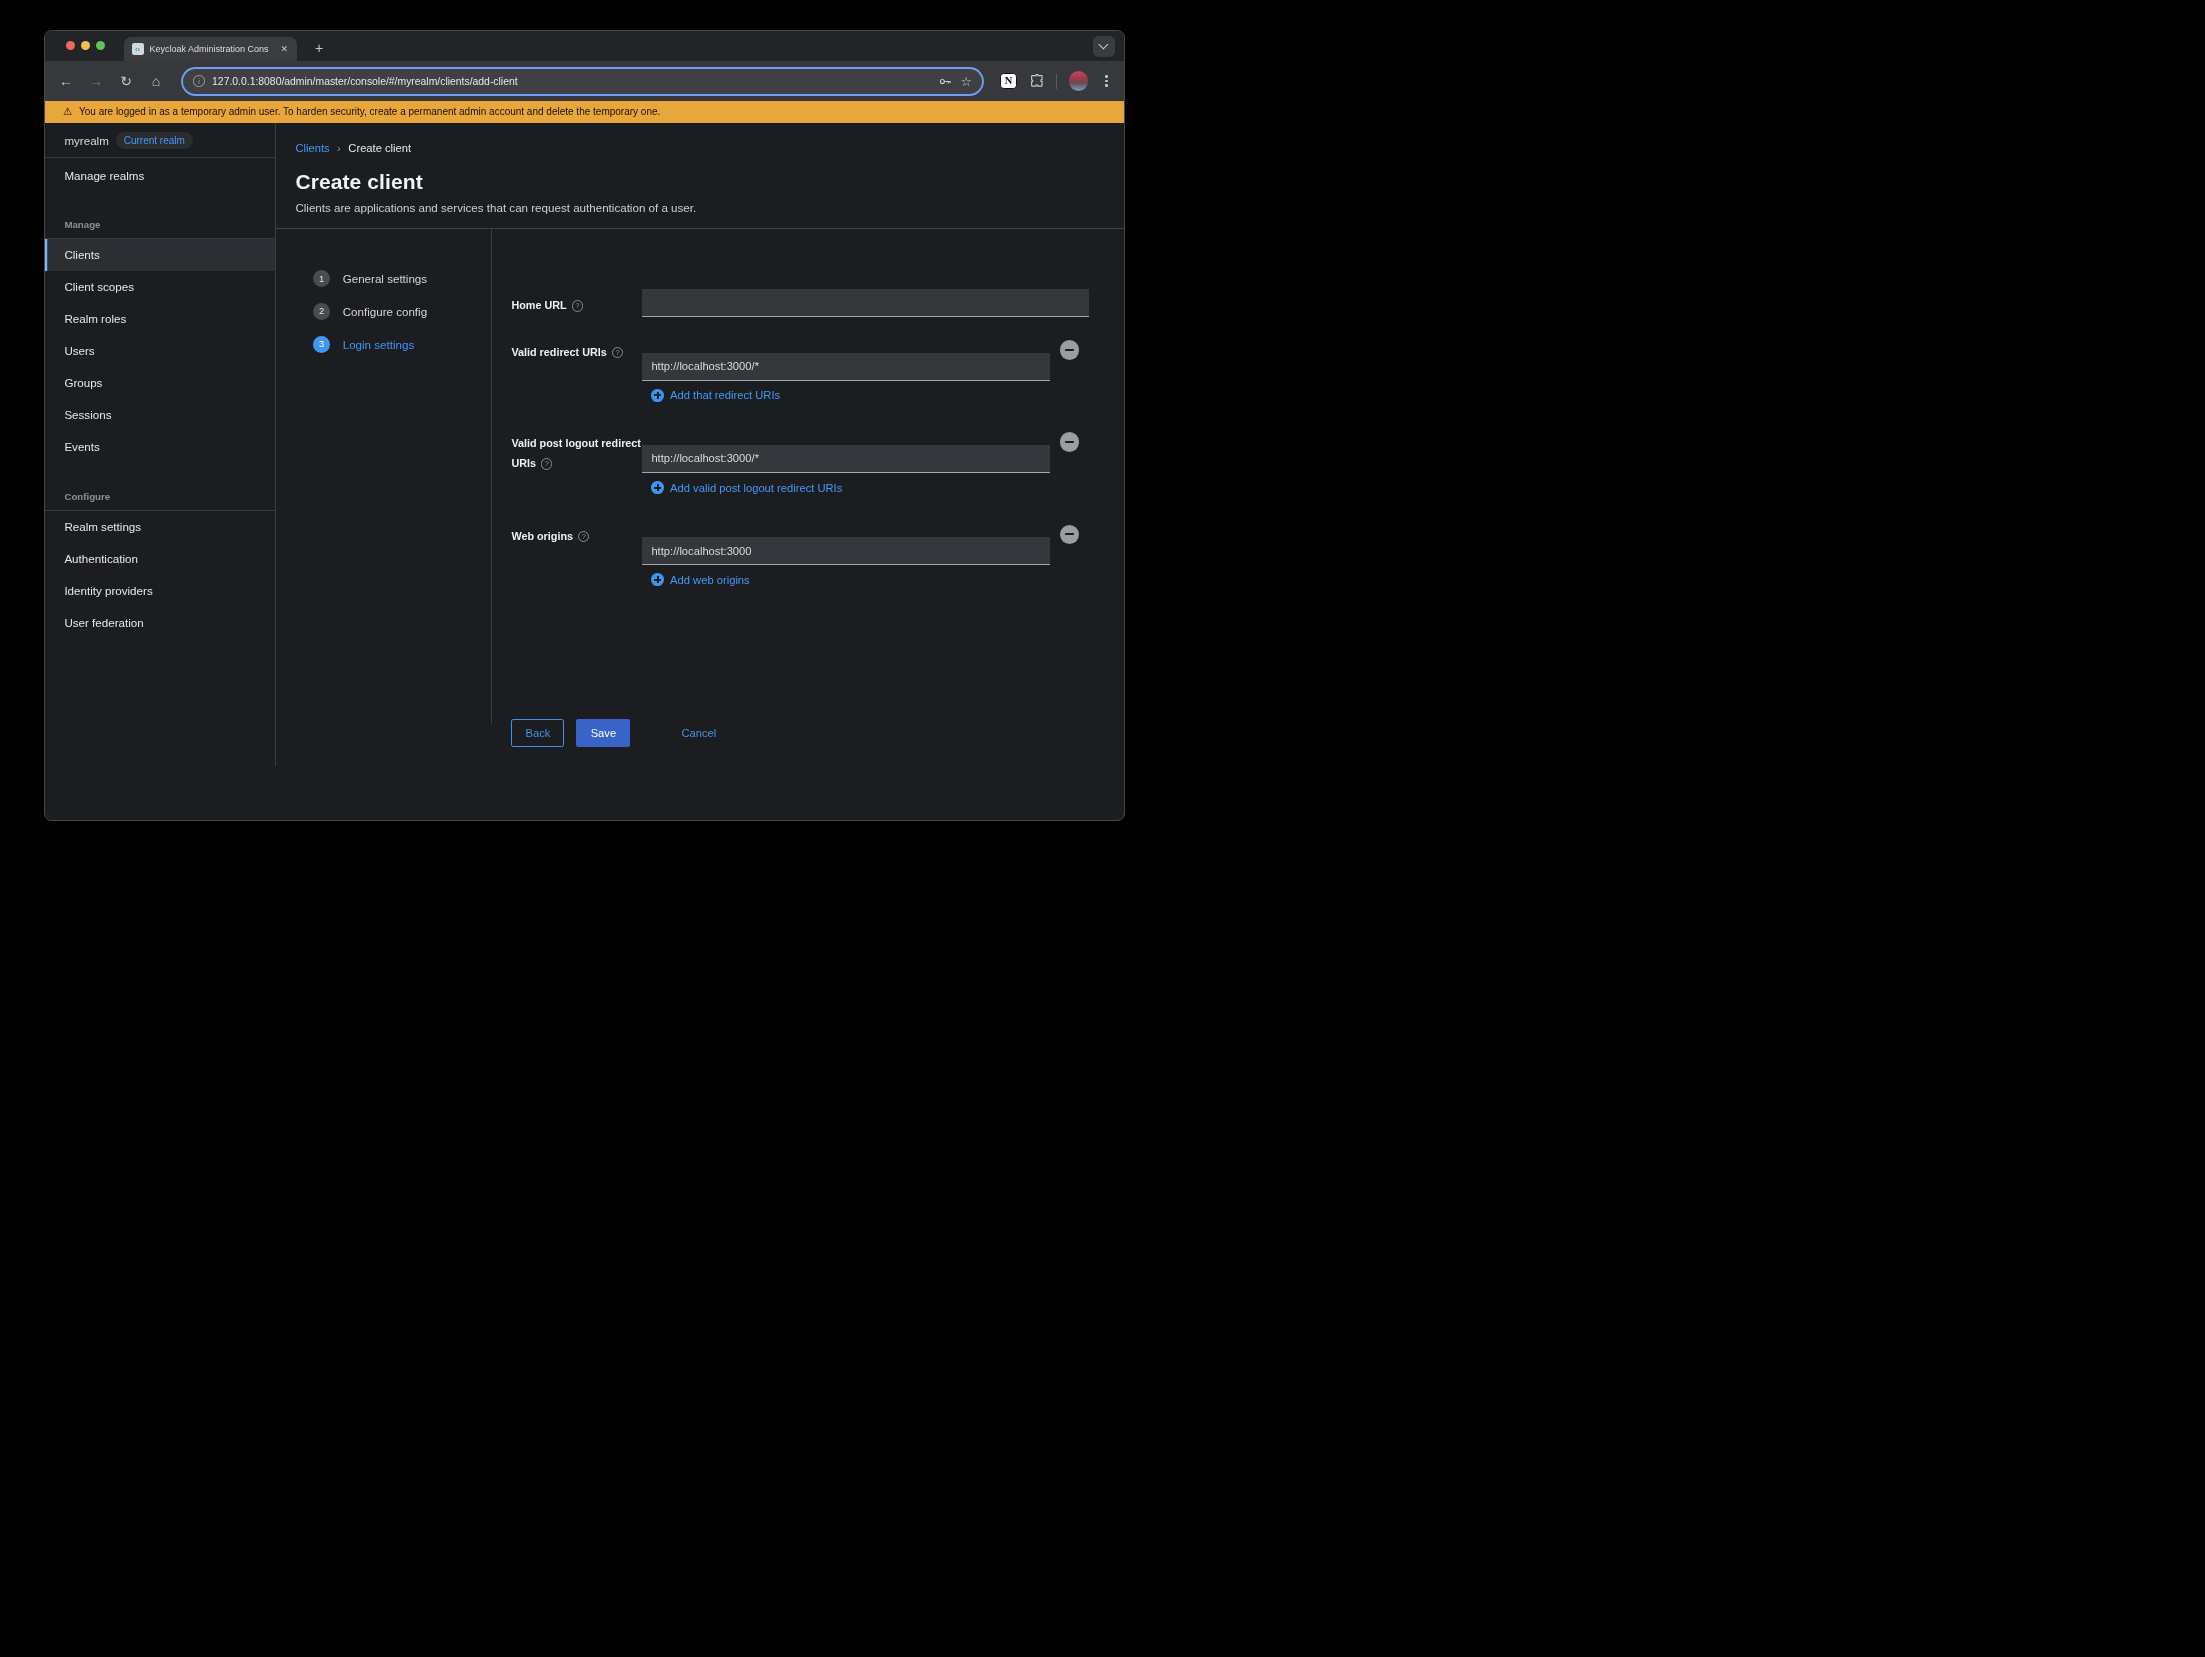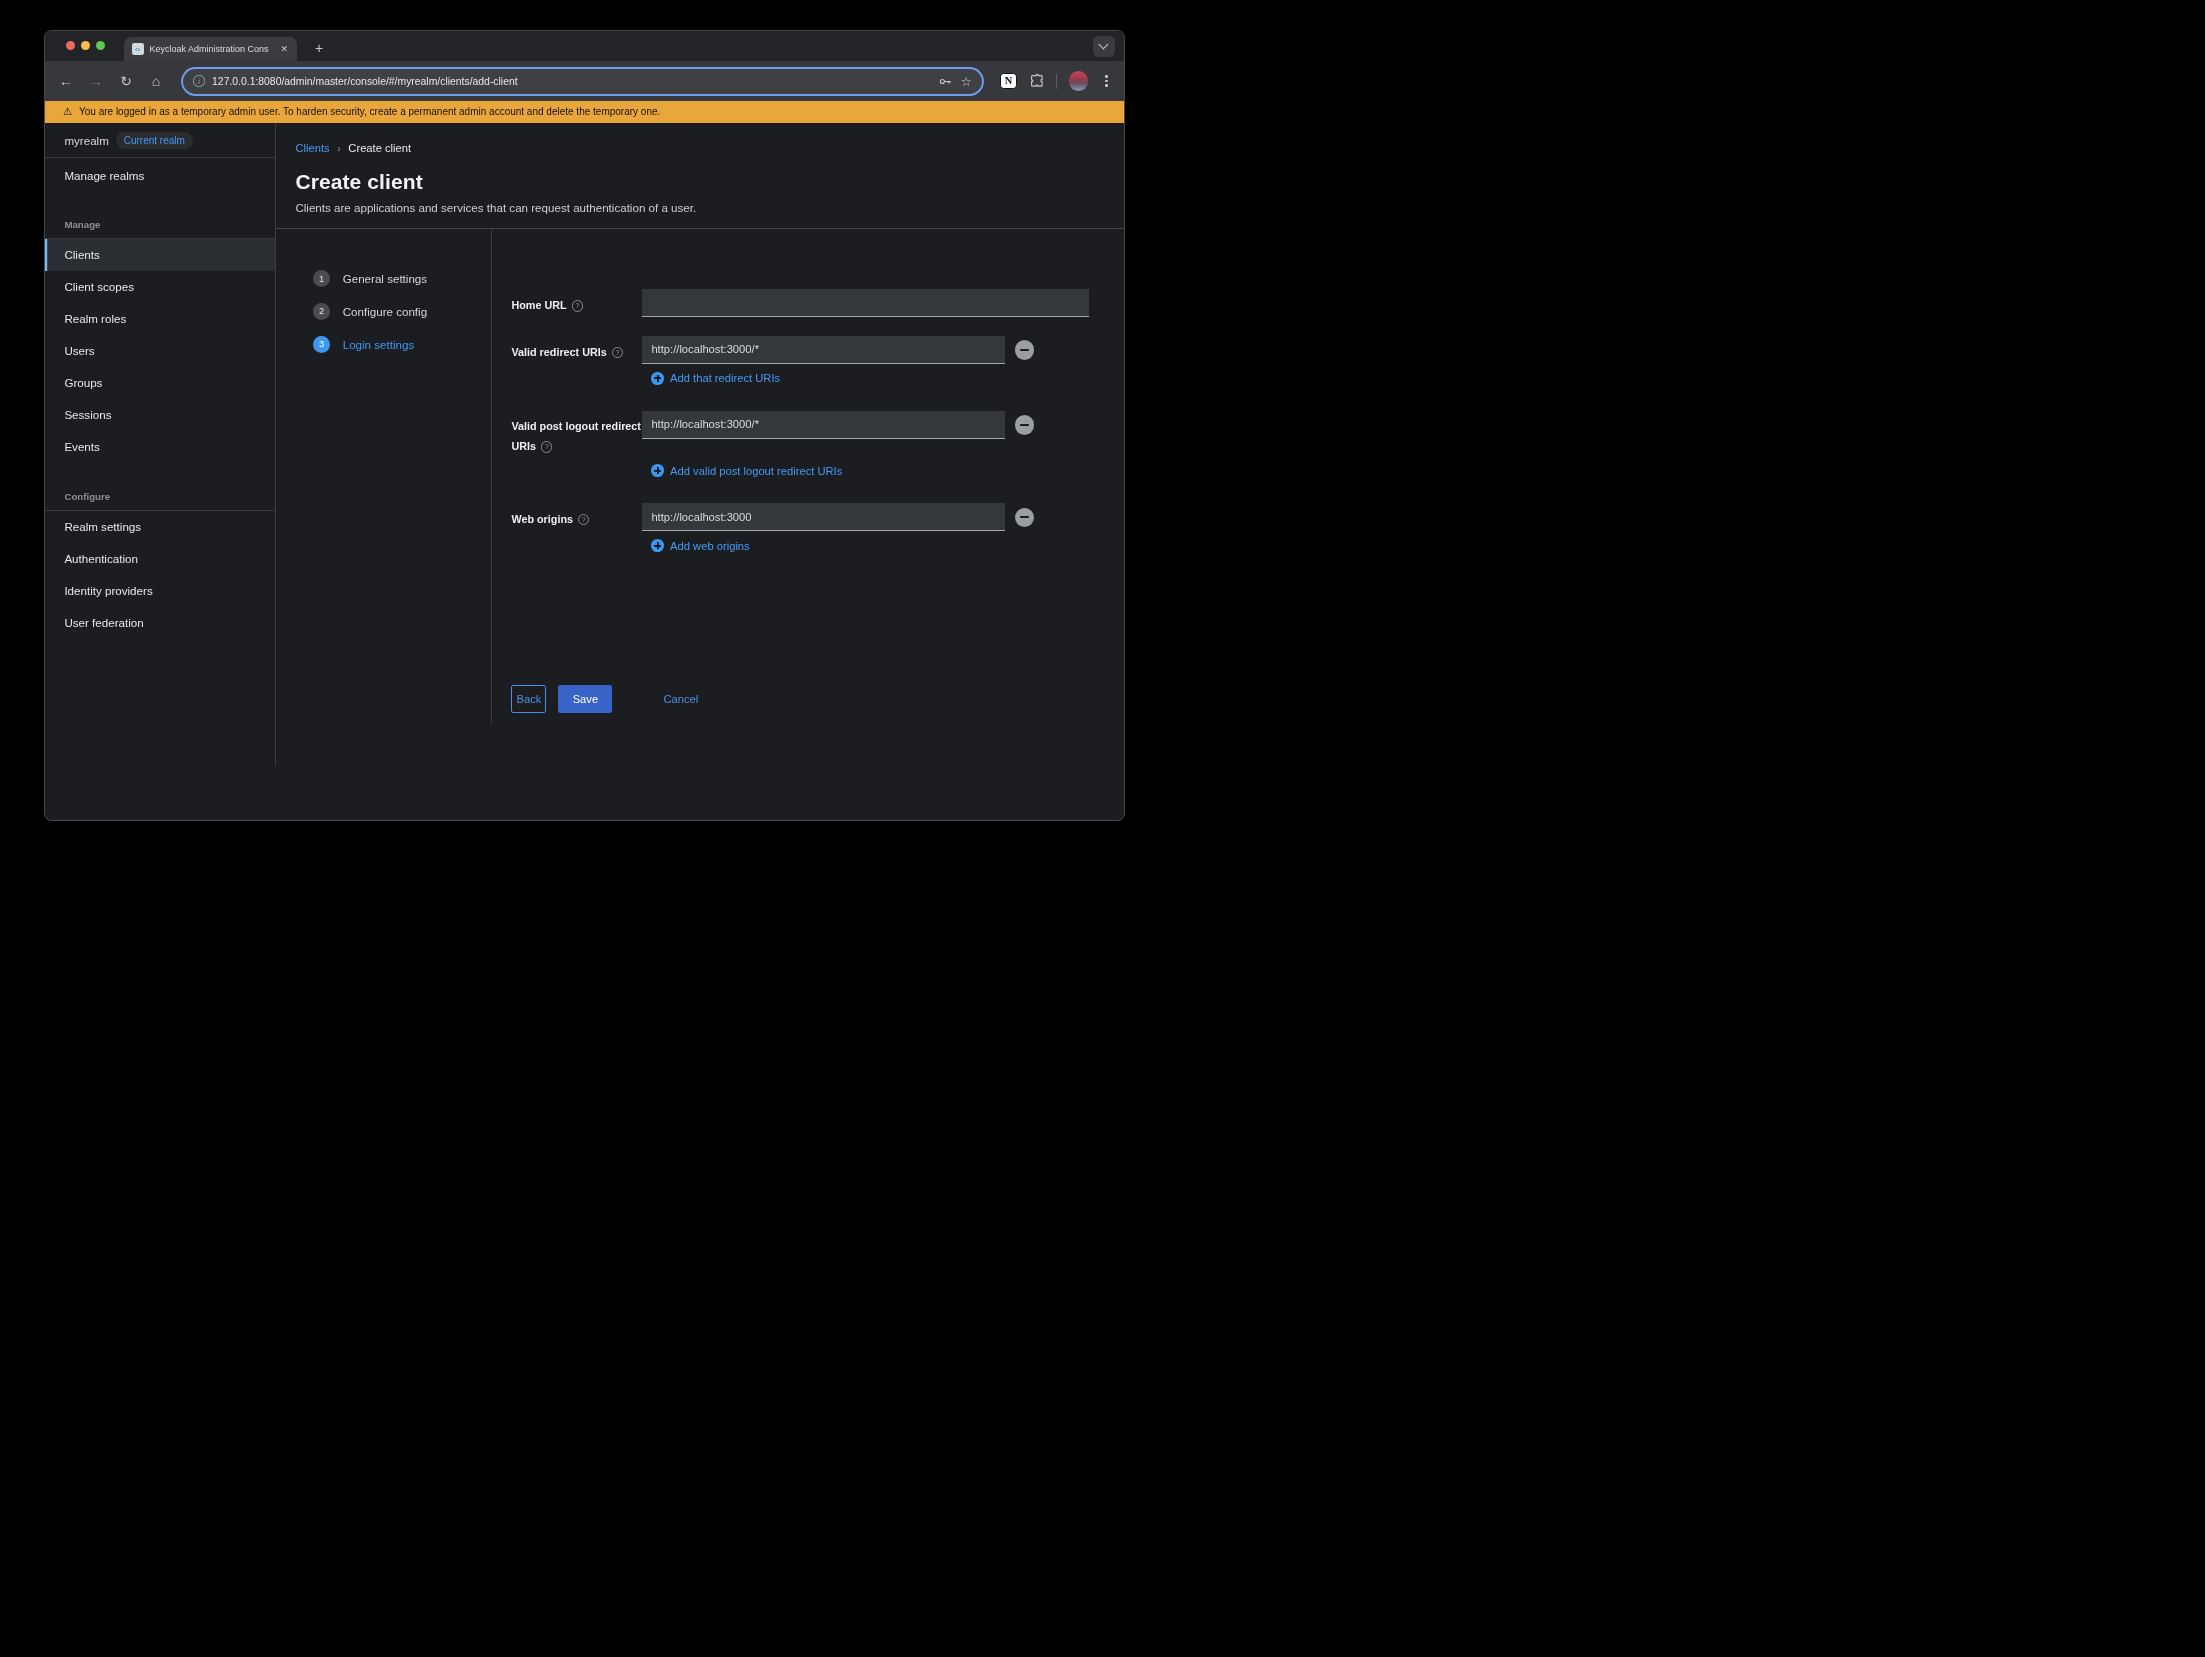--- a/index.html
+++ b/index.html
@@ -104,34 +104,34 @@
 
   .form-col { flex:1; padding:40px 0 0 19.4px; }
   .frow { display:flex; }
   .flabel { width:131px; padding-top:6.7px; font-size:10.8px; font-weight:bold; color:#eef0f2; line-height:1.8; }
   .qicon { display:inline-flex; width:11.2px; height:11.2px; border:1px solid #8a8d90; border-radius:50%;
     color:#8a8d90; font-size:7.5px; font-weight:normal; align-items:center; justify-content:center;
     vertical-align:0.7px; margin-left:5.2px; }
   .finput { height:28px; background:#34373b; border:none; border-bottom:1.1px solid #a6a9ac;
     color:#dadbdd; font-size:11.2px; padding:0 9px; font-family:inherit; }
   .finput.wide { width:447px; }
-  .finput.narrow { width:363px; }
+  .finput.narrow { width:408px;margin-top:17px; }
   .minus-btn { width:19.4px; height:19.4px; border-radius:50%; background:#9a9da1; margin:4.5px 0 0 9.7px;
     position:relative; flex:none; }
   .minus-btn::after { content:""; position:absolute; left:5.2px; top:8.6px; width:9px; height:2.2px;
     background:#1b1d21; border-radius:0.7px; }
   .add-row { display:flex; align-items:center; gap:6px; margin:8.2px 0 0 140px; }
   .plus-ic { width:12.7px; height:12.7px; border-radius:50%; background:#3997f1; position:relative; flex:none; }
   .plus-ic::before { content:""; position:absolute; left:3px; top:5.2px; width:6.7px; height:2.2px; background:#1b1d21; }
   .plus-ic::after { content:""; position:absolute; left:5.2px; top:3px; width:2.2px; height:6.7px; background:#1b1d21; }
   .add-label { font-size:11.2px; color:#459af7; }
   .gap27 { height:20px; } .gap25 { height:18.7px; } .gap35 { height:26px; }
 
   .actions { display:flex; align-items:center; margin-top:133px; }
-  .btn-back { width:35px; height:28px; border:0.7px solid #4a90e8; border-radius:2.2px; background:transparent;
+  .btn-back { width:53px; height:28px; border:0.7px solid #4a90e8; border-radius:2.2px; background:transparent;
     color:#4a90e8; font-size:11.2px; font-family:inherit; }
   .btn-save { width:54px; height:28px; border:none; border-radius:2.2px; background:#3764c6;
     color:#fff; font-size:11.2px; margin-left:12px; font-family:inherit; }
   .btn-cancel { margin-left:51px; font-size:11.2px; color:#4a90e8; background:none; border:none; font-family:inherit; }
 </style>
 </head>
 <body>
 
 <div class="window">
 

